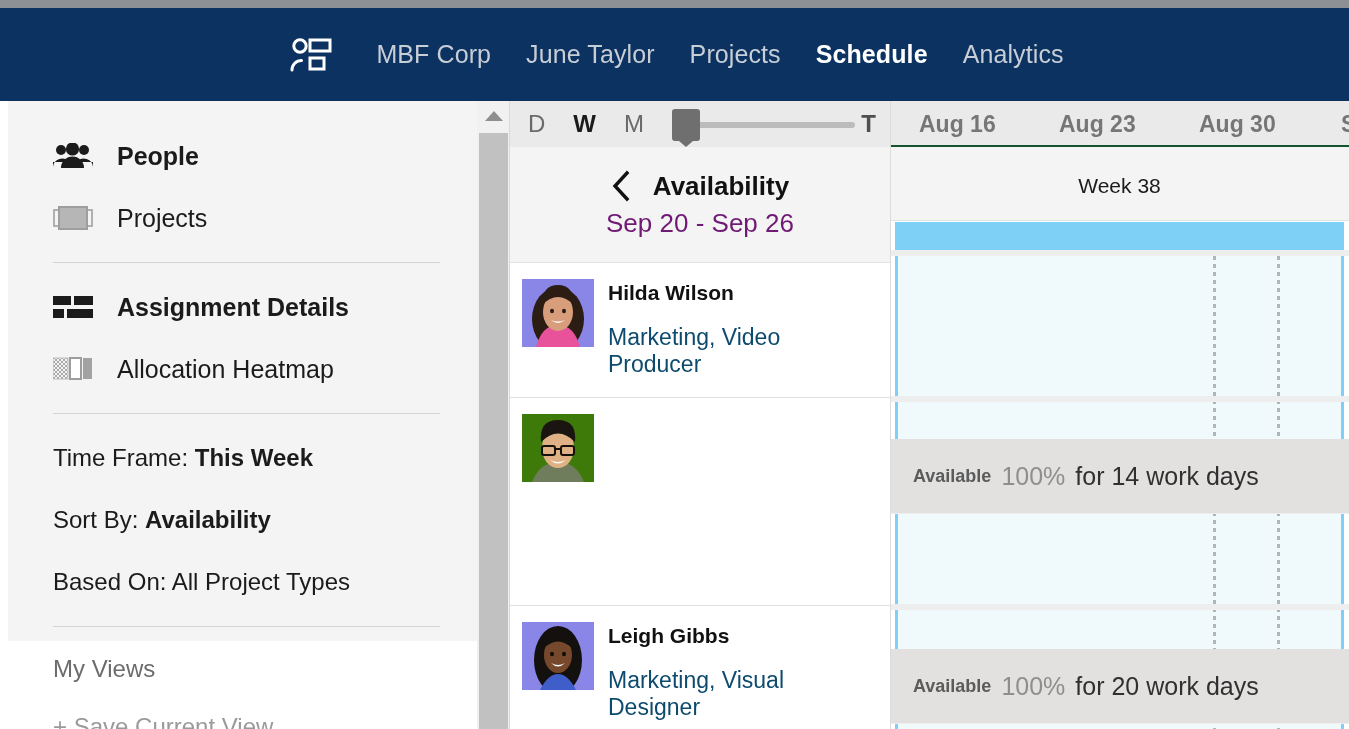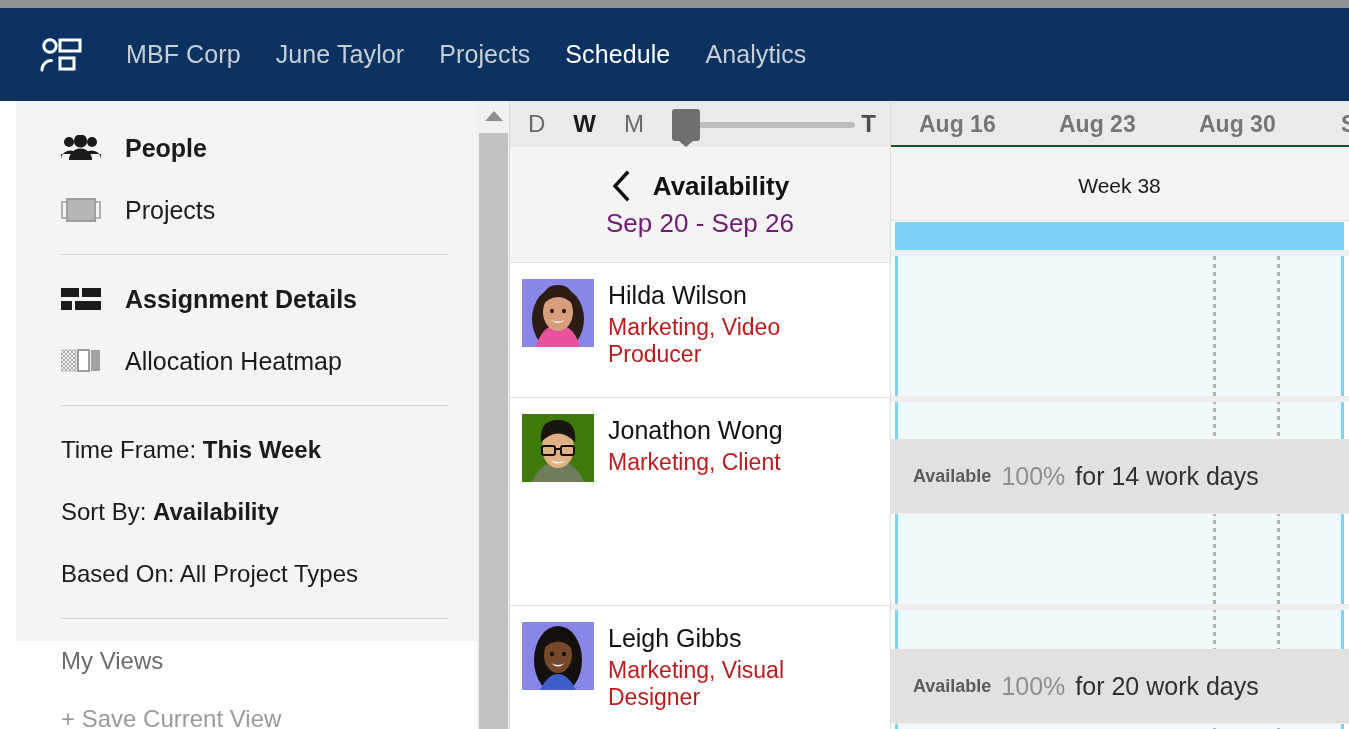--- a/index.html
+++ b/index.html
@@ -18,42 +18,43 @@
     background: #8d9196;
   }
 
   
   #navbar {
     position: absolute; left: 0; top: 8px;
     width: 1349px; height: 93px;
     background: #0b3260;
     display: flex; align-items: center;
     padding-left: 40px;
+    justify-content: center;
   }
   #nav-logo {
     width: 42px; height: 36px;
     margin-right: 44px;
     flex: 0 0 auto;
   }
   .nav-link {
     color: #c8ced6;
     font-size: 25px;
     margin-right: 35px;
     white-space: nowrap;
     cursor: pointer;
     letter-spacing: .1px;
   }
-  .nav-link.active { color: #ffffff; font-weight: normal; }
+  .nav-link.active { color: #ffffff; font-weight: bold; }
 
   
   #sidebar {
-    position: absolute; left: 16px; top: 101px;
+    position: absolute; left: 8px; top: 101px;
     width: 477px; height: 540px;
     background: #f4f4f4;
-    padding: 16px 45px 0 45px;
+    padding: 24px 45px 0 45px;
   }
   .side-row {
     display: flex; align-items: center;
     height: 62px;
     cursor: pointer;
   }
   .side-ico {
     width: 42px; flex: 0 0 42px;
     margin-right: 22px;
     display: flex; align-items: center; justify-content: flex-start;
@@ -175,24 +176,24 @@
     cursor: pointer;
   }
   .person-avatar {
     width: 72px; height: 68px;
     flex: 0 0 72px;
     margin-right: 14px;
     overflow: hidden;
     position: relative;
   }
   .person-info { padding-top: 2px; }
-  .person-name { font-size: 25px; font-weight: normal; color: #111; line-height: 1.16; }
+  .person-name { font-size: 21px; font-weight: bold; color: #111; line-height: 1.16; }
   .person-role {
-    font-size: 23px; color: #b91c1c;
-    line-height: 1.18; margin-top: 4px;
+    font-size: 23px; color: #0c4a6e;
+    line-height: 1.18; margin-top: 19px;
     max-width: 200px;
   }
 
   
   #grid {
     position: absolute; left: 891px; top: 101px;
     width: 458px; height: 628px;
     background: #ffffff;
     overflow: hidden;
   }
@@ -416,24 +417,20 @@
         <rect width="72" height="68" fill="#3d7a0a"></rect>
         <path d="M10 68 q8 -20 26 -20 q18 0 26 20z" fill="#6f7d5c"></path>
         <ellipse cx="36" cy="34" rx="16" ry="20" fill="#e0b184"></ellipse>
         <path d="M19 28 q17 -17 34 0 q2 -22 -17 -22 q-19 0 -17 22z" fill="#1a1510"></path>
         <rect x="20" y="32" width="13" height="9" rx="2" fill="none" stroke="#14100c" stroke-width="2"></rect>
         <rect x="39" y="32" width="13" height="9" rx="2" fill="none" stroke="#14100c" stroke-width="2"></rect>
         <line x1="33" y1="35" x2="39" y2="35" stroke="#14100c" stroke-width="2"></line>
         <path d="M28 46 q8 7 16 0 q-8 4 -16 0z" fill="#ffffff"></path>
       </svg>
     </div>
-    <div class="person-info">
-      <div class="person-name">Jonathon Wong</div>
-      <div class="person-role">Marketing, Client</div>
-    </div>
   </div>
 
   <div class="person-row" style="height:140px">
     <div class="person-avatar">
       <svg width="72" height="68" viewBox="0 0 72 68">
         <rect width="72" height="68" fill="#8a86e8"></rect>
         <ellipse cx="36" cy="38" rx="24" ry="34" fill="#14100d"></ellipse>
         <path d="M18 68 q8 -16 18 -16 q10 0 18 16z" fill="#3f5ec9"></path>
         <ellipse cx="36" cy="33" rx="14" ry="18" fill="#77492c"></ellipse>
         <path d="M21 27 q15 -15 30 0 q1 -20 -15 -20 q-16 0 -15 20z" fill="#14100d"></path>

